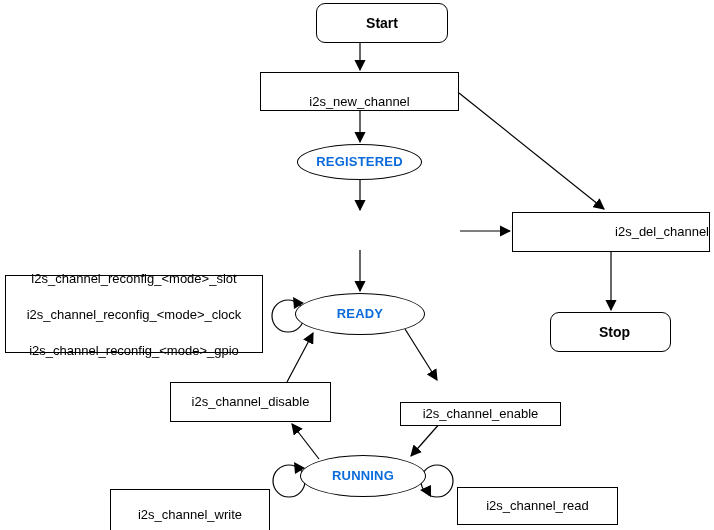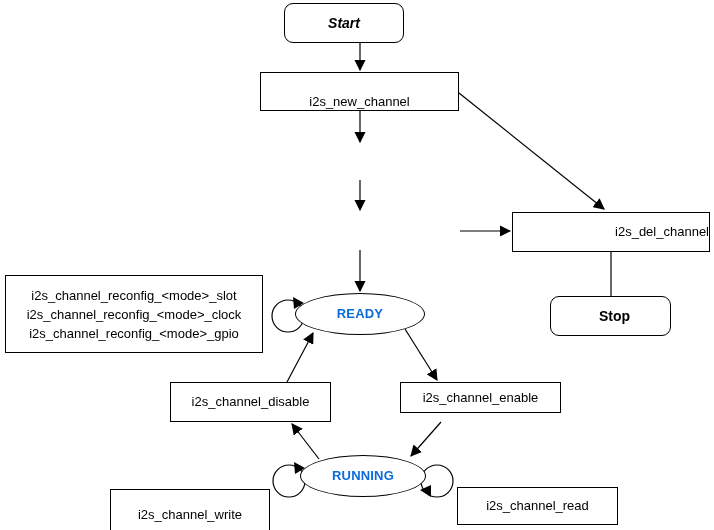--- a/index.html
+++ b/index.html
@@ -45,30 +45,30 @@
     font-size: 13px;
     letter-spacing: 0.2px;
     color: #0b6bdb;
   }
   .node.multiline {
     flex-direction: column;
     justify-content: center;
     line-height: 19px;
   }
   
-  #n-start    { left: 284px; top: 3px;   width: 120px; height: 40px; font-style: italic; }
+  #n-start    { left: 316px; top: 3px;   width: 132px; height: 40px; }
   #n-new      { left: 260px; top: 72px;  width: 199px; height: 39px; align-items: flex-end; }
   #n-registered { left: 297px; top: 144px; width: 125px; height: 36px; }
   #n-init     { left: 258px; top: 212px; width: 202px; height: 38px; }
   #n-del      { left: 512px; top: 212px; width: 198px; height: 40px; justify-content: flex-end; }
-  #n-stop     { left: 550px; top: 296px; width: 121px; height: 40px; padding-left: 8px; }
-  #n-reconfig { left: 5px;   top: 275px; width: 258px; height: 78px; }
+  #n-stop     { left: 550px; top: 312px; width: 121px; height: 40px; padding-left: 8px; }
+  #n-reconfig { left: 5px;   top: 275px; width: 258px; height: 78px; gap: 17px; }
   #n-ready    { left: 295px; top: 293px; width: 130px; height: 42px; }
   #n-disable  { left: 170px; top: 382px; width: 161px; height: 40px; text-align: right; }
-  #n-enable   { left: 400px; top: 382px; width: 161px; height: 31px; }
+  #n-enable   { left: 400px; top: 402px; width: 161px; height: 24px; }
   #n-running  { left: 300px; top: 455px; width: 126px; height: 42px; }
   #n-write    { left: 110px; top: 489px; width: 160px; height: 52px; }
   #n-read     { left: 457px; top: 487px; width: 161px; height: 38px; }
 </style>
 </head>
 <body>
 
 <div id="canvas">
 
   <svg id="edges" class="layer" viewBox="0 0 714 530">
@@ -104,20 +104,23 @@
   </svg>
 
   <div class="node rounded terminal" id="n-start">
     <span>Start</span>
   </div>
 
   <div class="node" id="n-new">
     <span>i2s_new_channel</span>
   </div>
 
+  <div class="node state" id="n-registered">
+    <span>REGISTERED</span>
+  </div>
 
 
   <div class="node" id="n-del">
     <span>i2s_del_channel</span>
   </div>
 
   <div class="node rounded terminal" id="n-stop">
     <span>Stop</span>
   </div>
 

